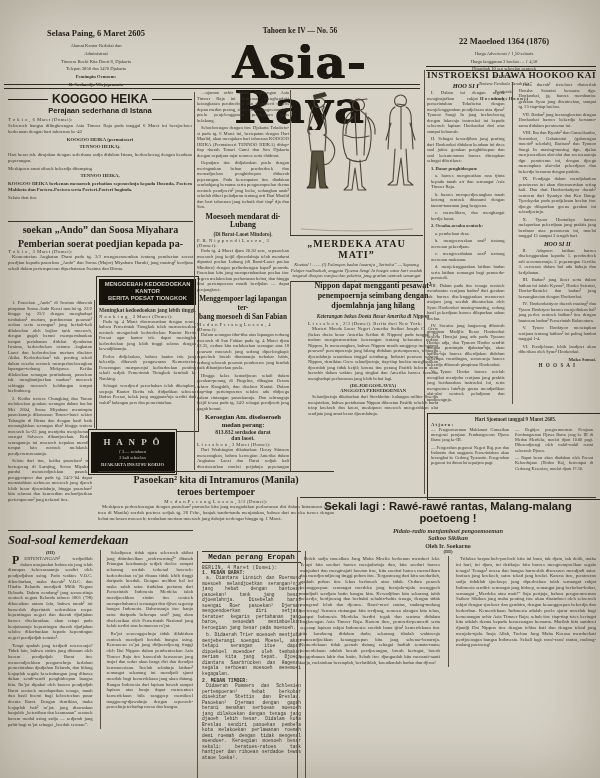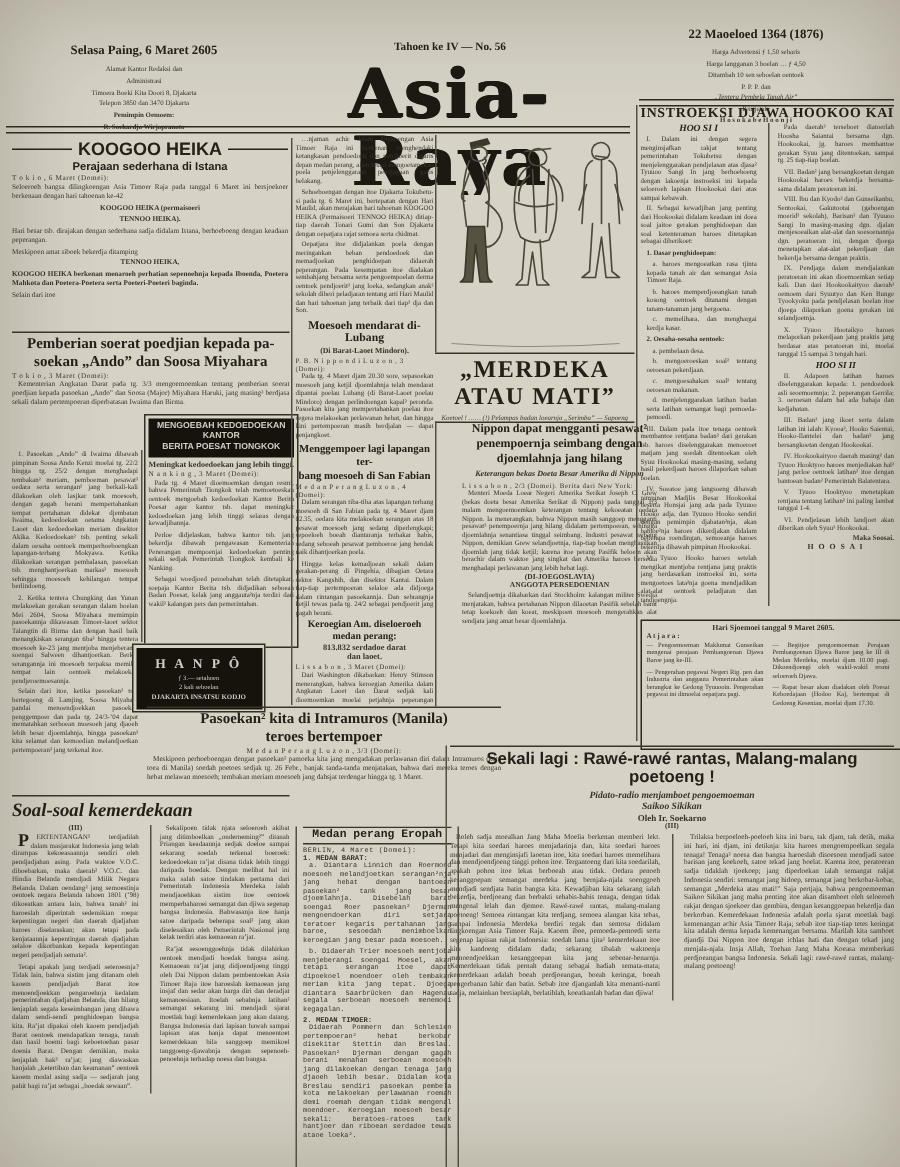--- a/index.html
+++ b/index.html
@@ -44,21 +44,21 @@
       <div>Administrasi</div>
       <div>Timoera Boeki Kita Doori 8, Djakarta</div>
       <div>Telepon 3850 dan 3470 Djakarta</div>
       <div class="b">Pemimpin Oemoem:</div>
       <div class="b">R. Soekardjo Wirjopranoto</div>
     </div>
   </div>
   <div class="abs ctr" style="left:170px;top:40px;width:260px;">
     <span class="logo">Asia-Raya</span>
   </div>
-  <div class="abs" style="left:414px;top:17px;width:180px;">
+  <div class="abs" style="left:414px;top:36px;width:180px;">
     <div class="ctr b ink" style="font-size:8.5px;margin-bottom:4px;">22 Maoeloed 1364 (1876)</div>
     <div class="ctr tiny" style="line-height:1.65;">
       <div>Harga Advertensi ƒ 1,50 sebaris</div>
       <div>Harga langganan 3 boelan … ƒ 4,50</div>
       <div>Ditambah 10 sen seboelan oentoek</div>
       <div>P. P. P. dan</div>
       <div class="ital">„Tentera Pembela Tanah Air”</div>
       <div>Pentjetak:</div>
       <div class="b">H o s o k a b e   H o o n j i</div>
     </div>
@@ -79,22 +79,22 @@
       <div>Hari besar tsb. dirajakan dengan sederhana sadja didalam Istana, berhoeboeng dengan keadaan peperangan.</div>
       <div>Meskipoen amat siboek bekerdja ditamping</div>
       <div class="b ctr">TENNOO HEIKA,</div>
       <div class="b">KOOGOO HEIKA berkenan menaroeh perhatian sepenoehnja kepada Iboenda, Poetera Mahkota dan Poetera-Poetera serta Poeteri-Poeteri baginda.</div>
       <div>Selain dari itoe</div>
 
     </div>
   </div>
 
   <div class="abs" style="left:8px;top:221px;width:185px;height:78px;border-top:1px solid #39352a;padding-top:2px;">
+    <div class="ctr b ink" style="font-size:10px;line-height:1.15;margin-bottom:2px;">soekan „Ando” dan Soosa Miyahara</div>
     <div class="ctr b ink" style="font-size:10px;line-height:1.15;">Pemberian soerat poedjian kepada pa-</div>
-    <div class="ctr b ink" style="font-size:10px;line-height:1.15;margin-bottom:2px;">soekan „Ando” dan Soosa Miyahara</div>
     <div class="dl">T o k i o ,  3 Maret (Domei):</div>
     <div class="j">
         <div>Kementerian Angkatan Darat pada tg. 3/3 mengoemoemkan tentang pemberian soerat poedjian kepada pasoekan „Ando” dan Soosa (Major) Miyahara Haruki, jang masing² berdjasa sekali dalam pertempoeran diperbatasan Iwaima dan Birma.</div>
       </div>
   </div>
 
   <div class="abs j" style="left:8px;top:300px;width:84px;height:228px;font-size:4.6px;">
     <div>1. Pasoekan „Ando” di Iwaima dibawah pimpinan Soosa Ando Kenzi moelai tg. 22/2 hingga tg. 25/2 dengan menghadapi tembakan² meriam, pemboeman pesawat² oedara serta serangan² jang berkali-kali dilakoekan oleh lasjkar tank moesoeh, dengan gagah berani mempertahankan tempat pertahanan didekat djembatan Iwaima, kedoedoekan oetama Angkatan Laoet dan kedoedoekan meriam disektor Akika. Kedoedoekan² tsb. penting sekali dalam oesaha oentoek memperhoeboengkan lapangan-terbang Mokyawa. Ketika dilakoekan serangan pembalasan, pasoekan tsb. menghantjoerkan markas² moesoeh sehingga moesoeh kehilangan tempat berlindoeng.</div>
     <div>2. Ketika tentera Chungking dan Yunan melakoekan gerakan serangan dalam boelan Mei 2604, Soosa Miyahara memimpin pasoekannja dikawasan Timoer-laoet sektor Talangtin di Birma dan dengan hasil baik menangkiskan serangan tiba² hingga tentera moesoeh ke-23 jang mentjoba menjeberangi soengai Salween dihantjoerkan. Berkat serangannja ini moesoeh terpaksa memilih tempat lain oentoek melakoekan pendjeroemoesannja.</div>
     <div>Selain dari itoe, ketika pasoekan² tsb. bertegoeng di Lamjing, Soosa Miyahara pandai menoendjoekkan pasoekan penggempoer dan pada tg. 24/3-’04 dapat mematahkan serboean moesoeh jang djaoeh lebih besar djoemlahnja, hingga pasoekan² kita selamat dan kemoedian melandjoetkan pertempoeran² jang terkenal itoe.</div>
@@ -180,21 +180,21 @@
         <path d="M102 19 q-4 2 -5 8 l-2 34 M113 19 q4 2 5 8 l2 34"></path>
         <path d="M108 19 l0 42"></path>
         <path d="M98 35 l-5 17 M117 35 l5 17"></path>
         <path d="M102 61 l-2 32 -5 4 9 0 4 -27 3 27 9 0 -5 -4 -2 -32"></path>
       </g>
       <path d="M8 141 q55 4 112 0" stroke="#8f897a" stroke-width=".7" fill="none"></path>
     </svg>
   </div>
 
   <div class="abs" style="left:290px;top:235px;width:133px;height:43px;border-top:1px solid #39352a;border-bottom:1px solid #39352a;padding-top:2px;">
-    <div class="ctr b ink" style="font-size:16px;letter-spacing:1px;margin-bottom:2px;">„MERDEKA  ATAU  MATI”</div>
+    <div class="ctr b ink" style="font-size:10px;letter-spacing:1px;margin-bottom:2px;">„MERDEKA  ATAU  MATI”</div>
     <div class="ctr ital tiny">Koetoel ! …… (!) Pelampas badan loearnja „Serimba” — Sapoeng</div>
     <div class="ctr ital tiny">Pelajar malboehah, anggota Tjoema Sengi Ja boegie satoe hari soedah</div>
     <div class="ctr ital tiny">tergasal dioepas wanjoa dan pelairta, jang gratian oentoek semangat teloes.</div>
 
   </div>
 
   <div class="abs" style="left:292px;top:281px;width:130px;height:213px;margin-left:16px;">
     <div class="ctr b ink" style="font-size:8px;line-height:1.25;">Nippon dapat mengganti pesawat²</div>
     <div class="ctr b ink" style="font-size:8px;line-height:1.25;">penempoernja seimbang dengan</div>
     <div class="ctr b ink" style="font-size:8px;line-height:1.25;margin-bottom:2px;">djoemlahnja jang hilang</div>

